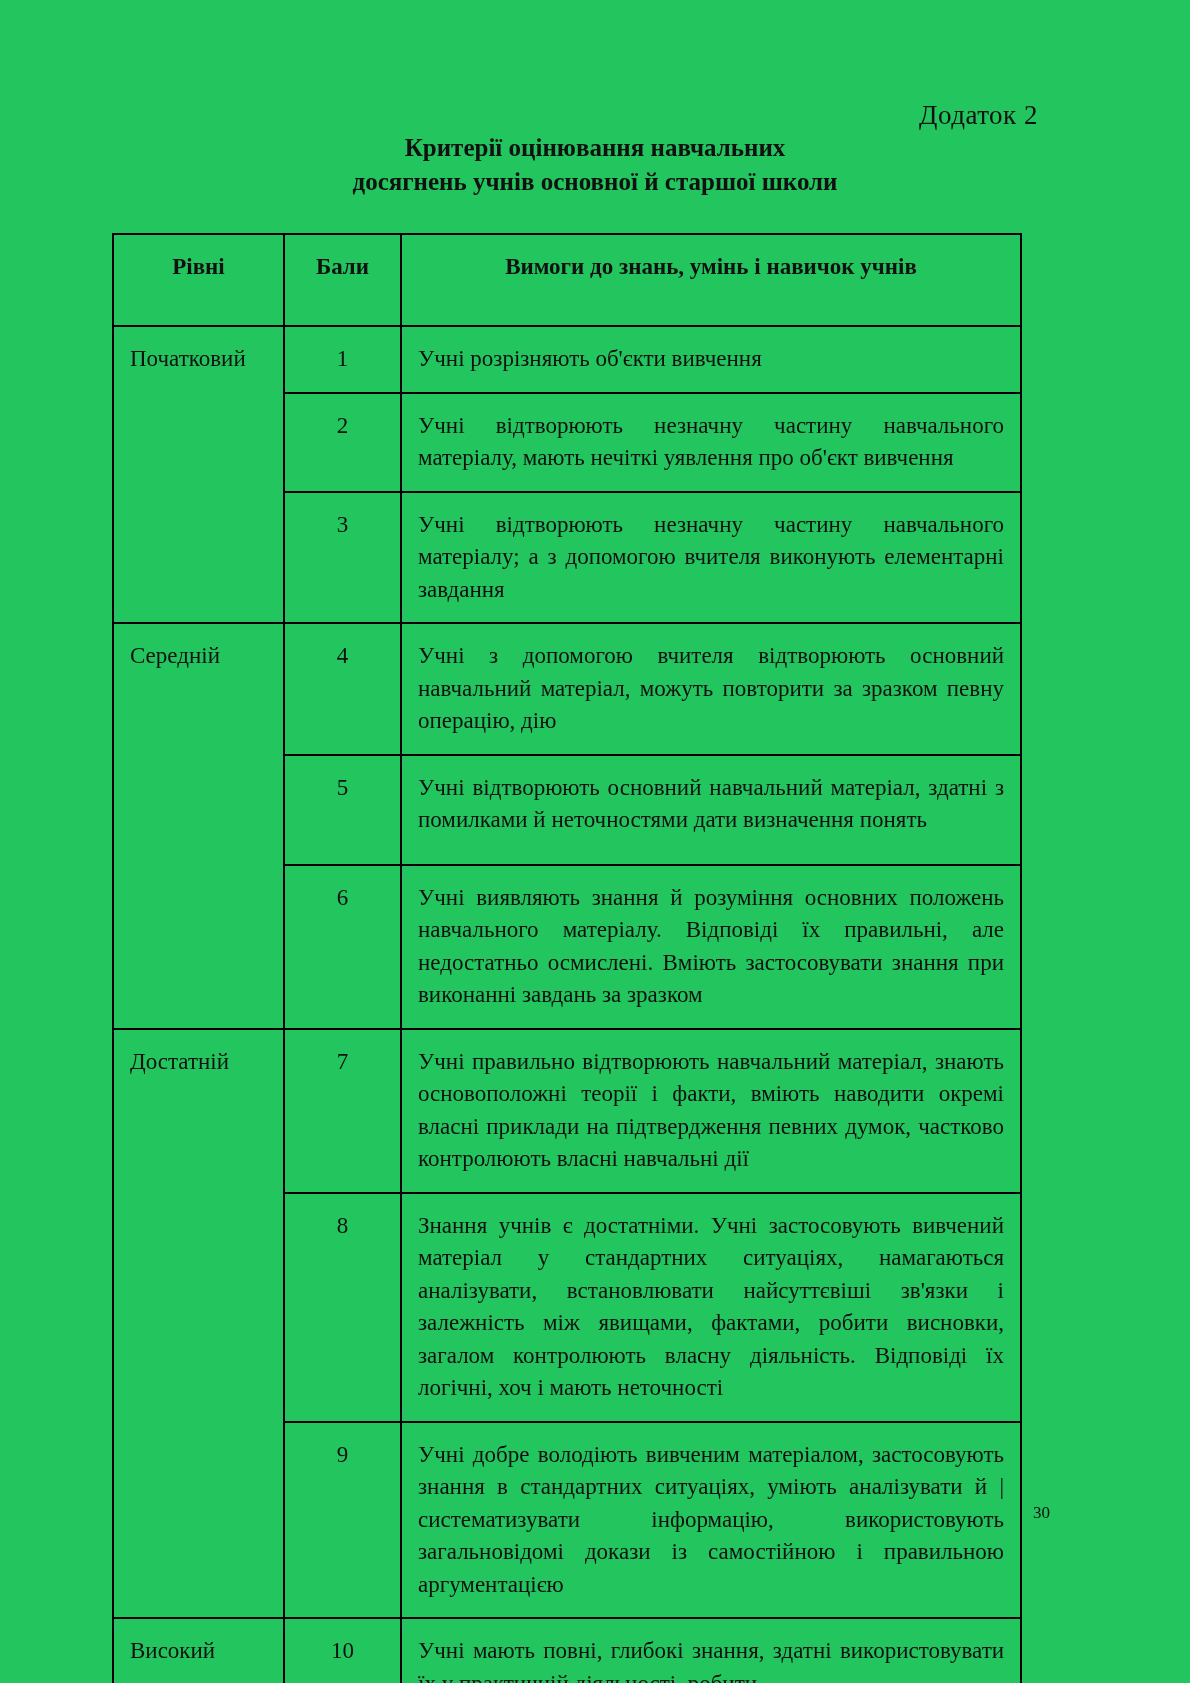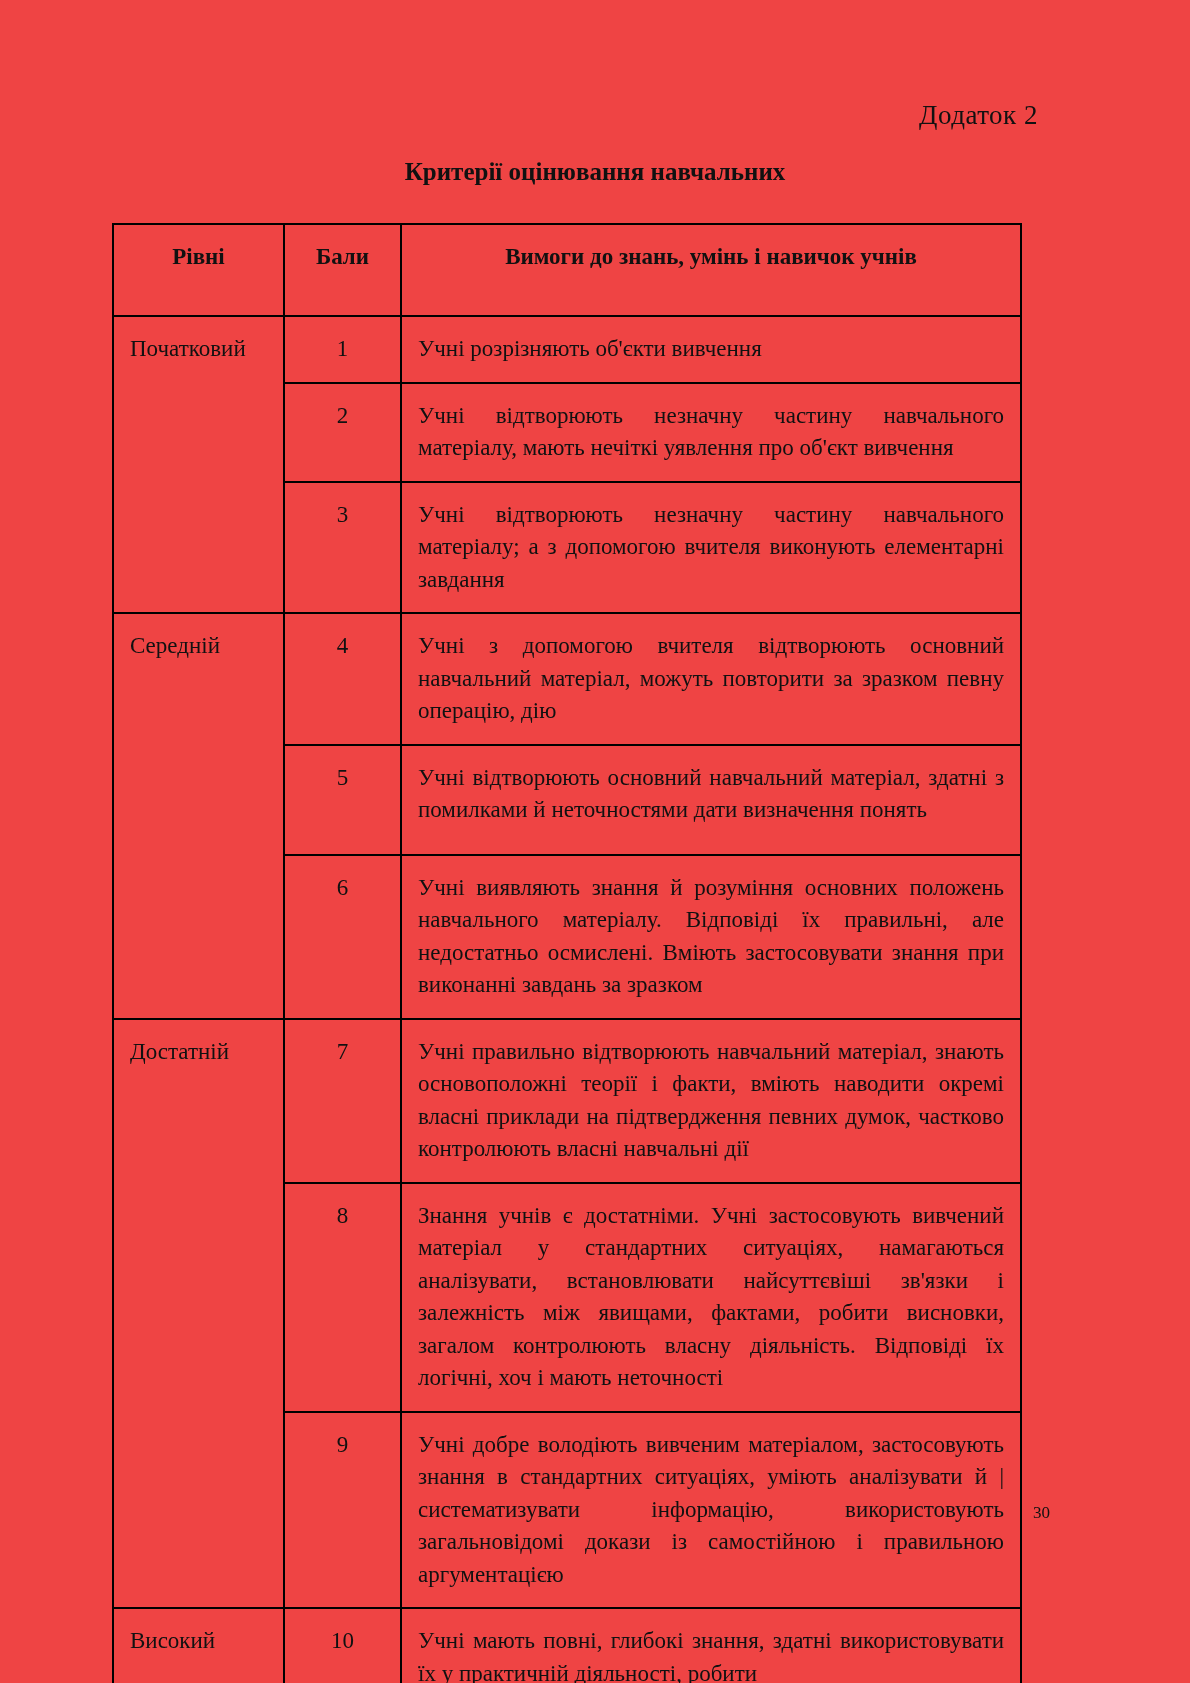--- a/index.html
+++ b/index.html
@@ -6,32 +6,31 @@
     margin: 0;
     padding: 0;
     background: #ffffff;
     color: #111111;
     font-family: "Liberation Serif", "DejaVu Serif", serif;
   }
   .page {
     position: relative;
     width: 1190px;
     height: 1683px;
-    background: #ef4444;
+    background: #22c55e;
     overflow: hidden;
   }
   .annex {
     padding-top: 100px;
     padding-right: 152px;
     text-align: right;
     font-size: 27px;
     letter-spacing: 0.5px;
   }
   .doc-title {
-    margin-top: 24px;
     text-align: center;
     font-size: 25px;
     font-weight: bold;
     line-height: 34px;
   }
   table.criteria {
     border-collapse: collapse;
     margin: 34px 0 0 112px;
     width: 908px;
     table-layout: fixed;
@@ -87,20 +86,21 @@
 </style>
 </head>
 <body>
 
 <div class="page">
 
   <div class="annex">Додаток 2</div>
 
   <div class="doc-title">
     <div>Критерії оцінювання  навчальних</div>
+    <div>досягнень учнів основної й старшої школи</div>
   </div>
 
   <table class="criteria">
     <colgroup>
       <col class="c-level">
       <col class="c-score">
       <col class="c-req">
     </colgroup>
     <thead>
       <tr>

